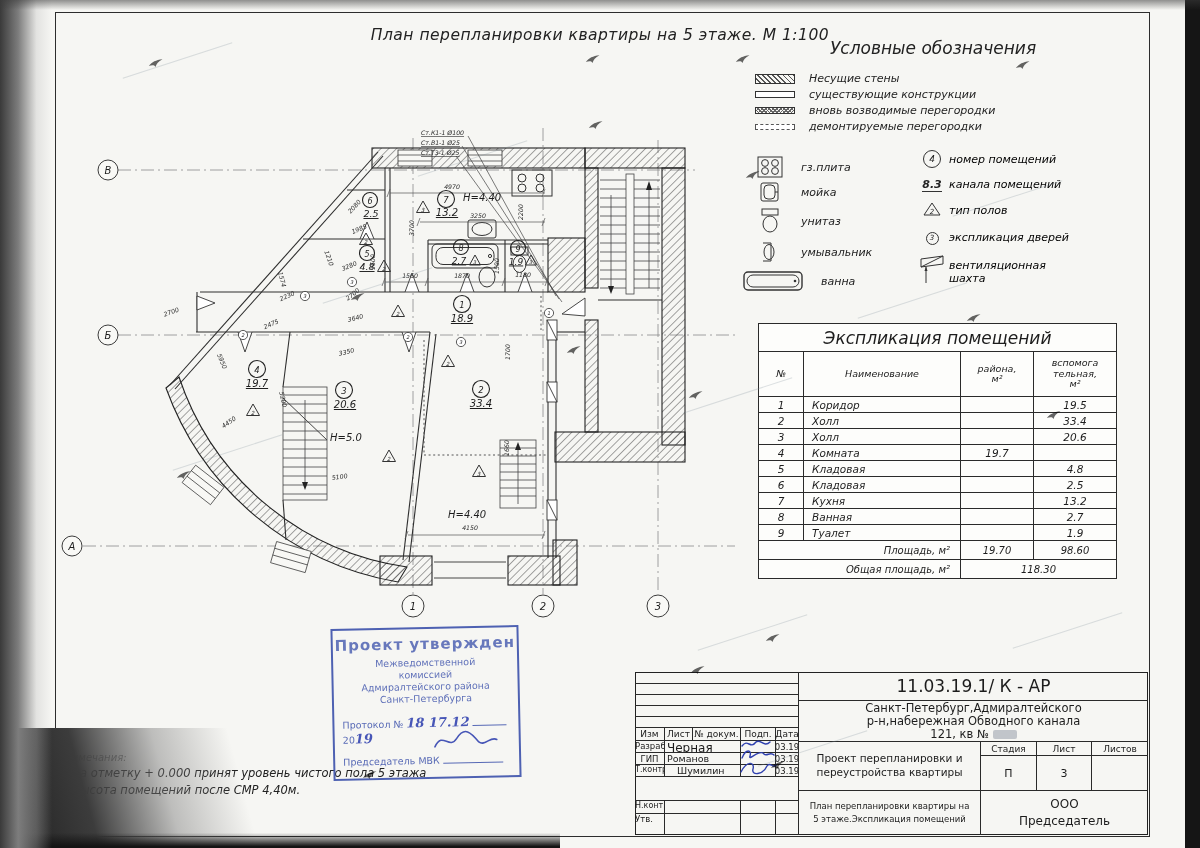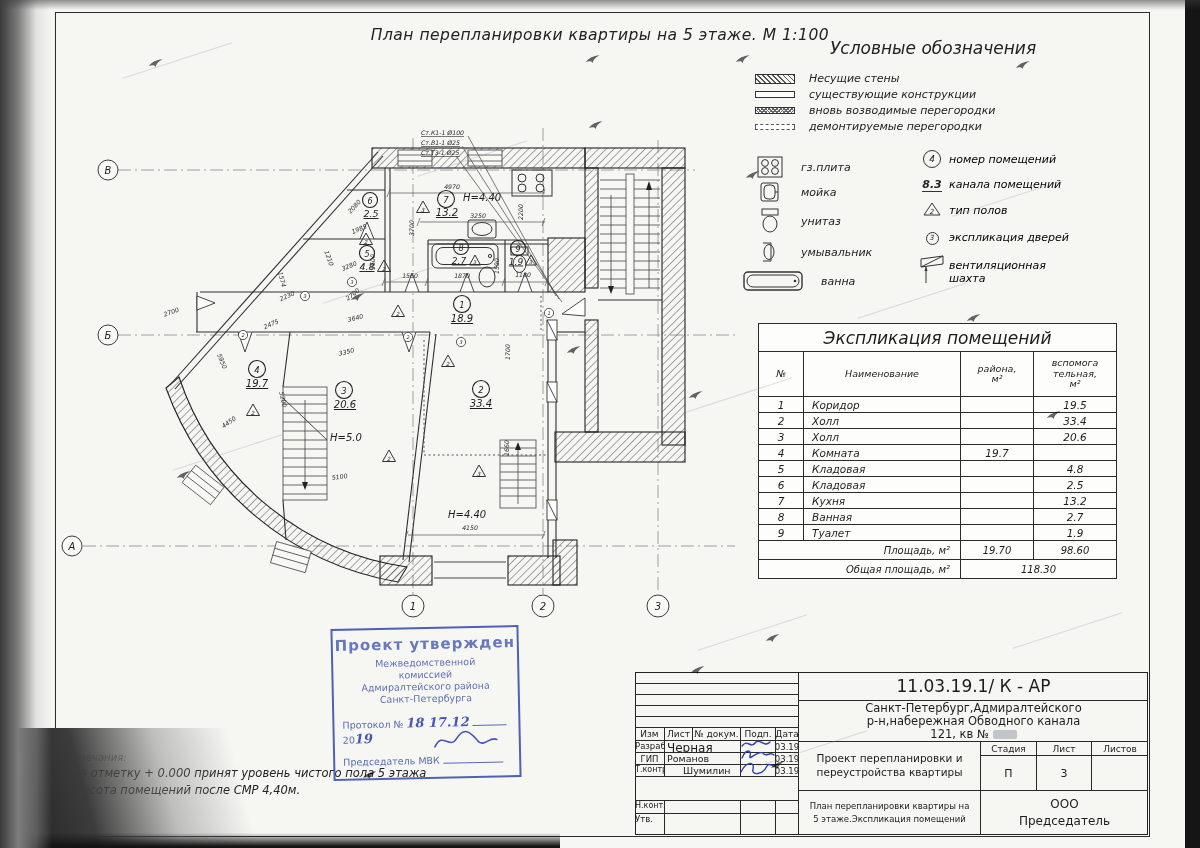--- a/index.html
+++ b/index.html
@@ -644,21 +644,21 @@
 
     <div class="tb-cell" style="left:0;top:68px;width:29px;height:12px;border-left:none;font-size:8.5px">Разраб.</div>
     <div class="tb-cell" style="left:29px;top:68px;width:76px;height:12px;font-size:12px;padding-left:2px">Черная</div>
     <div class="tb-cell" style="left:105px;top:68px;width:35px;height:12px"></div>
     <div class="tb-cell cen" style="left:140px;top:68px;width:23px;height:12px;font-size:8.5px">03.19</div>
     <div class="tb-cell cen" style="left:0;top:80px;width:29px;height:12px;border-left:none;font-size:8.5px">ГИП</div>
     <div class="tb-cell" style="left:29px;top:80px;width:76px;height:12px;font-size:9.5px;padding-left:2px">Романов</div>
     <div class="tb-cell" style="left:105px;top:80px;width:35px;height:12px"></div>
     <div class="tb-cell cen" style="left:140px;top:80px;width:23px;height:12px;font-size:8.5px">03.19</div>
     <div class="tb-cell" style="left:0;top:92px;width:29px;height:12px;border-left:none;font-size:8px">Т.контр</div>
-    <div class="tb-cell" style="left:29px;top:92px;width:76px;height:12px;font-size:9.5px;padding-left:18px">Шумилин</div>
+    <div class="tb-cell" style="left:29px;top:92px;width:76px;height:12px;font-size:9.5px;padding-left:12px">Шумилин</div>
     <div class="tb-cell" style="left:105px;top:92px;width:35px;height:12px"></div>
     <div class="tb-cell cen" style="left:140px;top:92px;width:23px;height:12px;font-size:8.5px">03.19</div>
     <div class="tb-cell" style="left:0;top:104px;width:163px;height:24px;border-left:none"></div>
     <div class="tb-cell" style="left:0;top:128px;width:29px;height:13px;border-left:none;font-size:8px">Н.контр</div>
     <div class="tb-cell" style="left:29px;top:128px;width:76px;height:13px"></div>
     <div class="tb-cell" style="left:105px;top:128px;width:35px;height:13px"></div>
     <div class="tb-cell" style="left:140px;top:128px;width:23px;height:13px"></div>
     <div class="tb-cell" style="left:0;top:141px;width:29px;height:22px;border-left:none;font-size:8.5px">Утв.</div>
     <div class="tb-cell" style="left:29px;top:141px;width:76px;height:22px"></div>
     <div class="tb-cell" style="left:105px;top:141px;width:35px;height:22px"></div>

